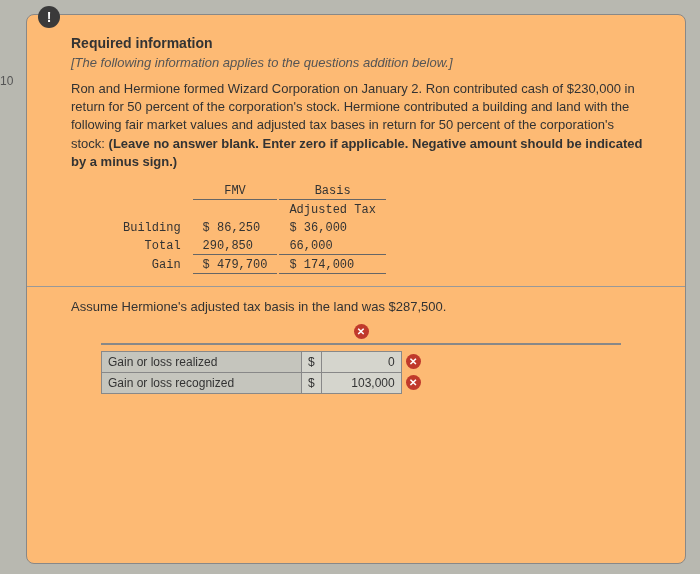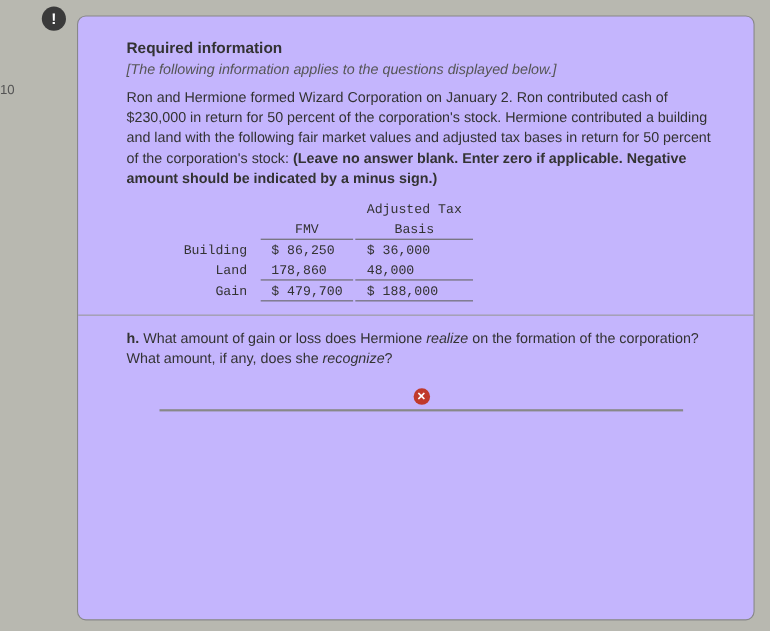--- a/index.html
+++ b/index.html
@@ -35,24 +35,23 @@
       z-index: 10;
     }
     .card {
       position: absolute;
       left: 26px;
       top: 14px;
       right: 14px;
       bottom: 10px;
       border: 1px solid #888;
       border-radius: 8px;
-      background: #c4b5fd;
+      background: #fdba74;
       padding: 20px 34px 18px 44px;
       overflow: hidden;
-      margin-left: 44px;
     }
     .req-title {
       font-weight: bold;
       font-size: 14px;
       color: #333;
       margin-bottom: 4px;
     }
     .subtitle {
       font-style: italic;
       color: #555;
@@ -156,60 +155,74 @@
   </style>
 </head>
 <body>
 
 <div class="page-num">10</div>
 
 <div class="alert-circle">!</div>
 
 <div class="card">
   <div class="req-title">Required information</div>
-  <div class="subtitle">[The following information applies to the questions displayed below.]</div>
+  <div class="subtitle">[The following information applies to the questions addition below.]</div>
   <div class="body-text">
     <span>Ron and Hermione formed Wizard Corporation on January 2. Ron contributed cash of $230,000 in return for 50 percent of the corporation's stock. Hermione contributed a building and land with the following fair market values and adjusted tax bases in return for 50 percent of the corporation's stock: </span><span class="bold-inline">(Leave no answer blank. Enter zero if applicable. Negative amount should be indicated by a minus sign.)</span>
   </div>
 
   <table class="fmv-table">
     <tbody>
         <tr class="hdr">
       <td></td>
+      <td class="ruled-b">FMV</td>
+      <td class="ruled-b">Basis</td>
+    </tr>
+    <tr class="hdr">
+      <td></td>
       <td></td>
       <td>Adjusted Tax</td>
-    </tr>
-    <tr class="hdr">
-      <td></td>
-      <td class="ruled-b">FMV</td>
-      <td class="ruled-b">Basis</td>
     </tr>
     <tr>
       <td class="lab">Building</td>
       <td class="num">$ 86,250</td>
       <td class="num">$ 36,000</td>
     </tr>
     <tr>
-      <td class="lab">Land</td>
-      <td class="num ruled-b">178,860</td>
-      <td class="num ruled-b">48,000</td>
+      <td class="lab">Total</td>
+      <td class="num ruled-b">290,850</td>
+      <td class="num ruled-b">66,000</td>
     </tr>
     <tr>
       <td class="lab">Gain</td>
       <td class="num ruled-b">$ 479,700</td>
-      <td class="num ruled-b">$ 188,000</td>
+      <td class="num ruled-b">$ 174,000</td>
     </tr>
   </tbody>
     </table>
 
 
   <div class="section-break"></div>
 
-
-  <div class="question-text">
-    <span class="qprefix">h.</span><span> What amount of gain or loss does Hermione </span><span class="ital">realize</span><span> on the formation of the corporation? What amount, if any, does she </span><span class="ital">recognize</span><span>?</span>
-  </div>
+  <div class="assume-text">Assume Hermione's adjusted tax basis in the land was $287,500.</div>
+
 
   <div class="answer-bar">
     <span class="x-circle">✕</span>
   </div>
 
+  <table class="answer-table">
+    <tbody>
+        <tr>
+      <td class="label-cell">Gain or loss realized</td>
+      <td class="dollar-cell">$</td>
+      <td class="val-cell">0</td>
+      <td class="icon-cell"><span class="x-circle">✕</span></td>
+    </tr>
+    <tr>
+      <td class="label-cell">Gain or loss recognized</td>
+      <td class="dollar-cell">$</td>
+      <td class="val-cell">103,000</td>
+      <td class="icon-cell"><span class="x-circle">✕</span></td>
+    </tr>
+  </tbody>
+    </table>
 </div>
 
 </body></html>

